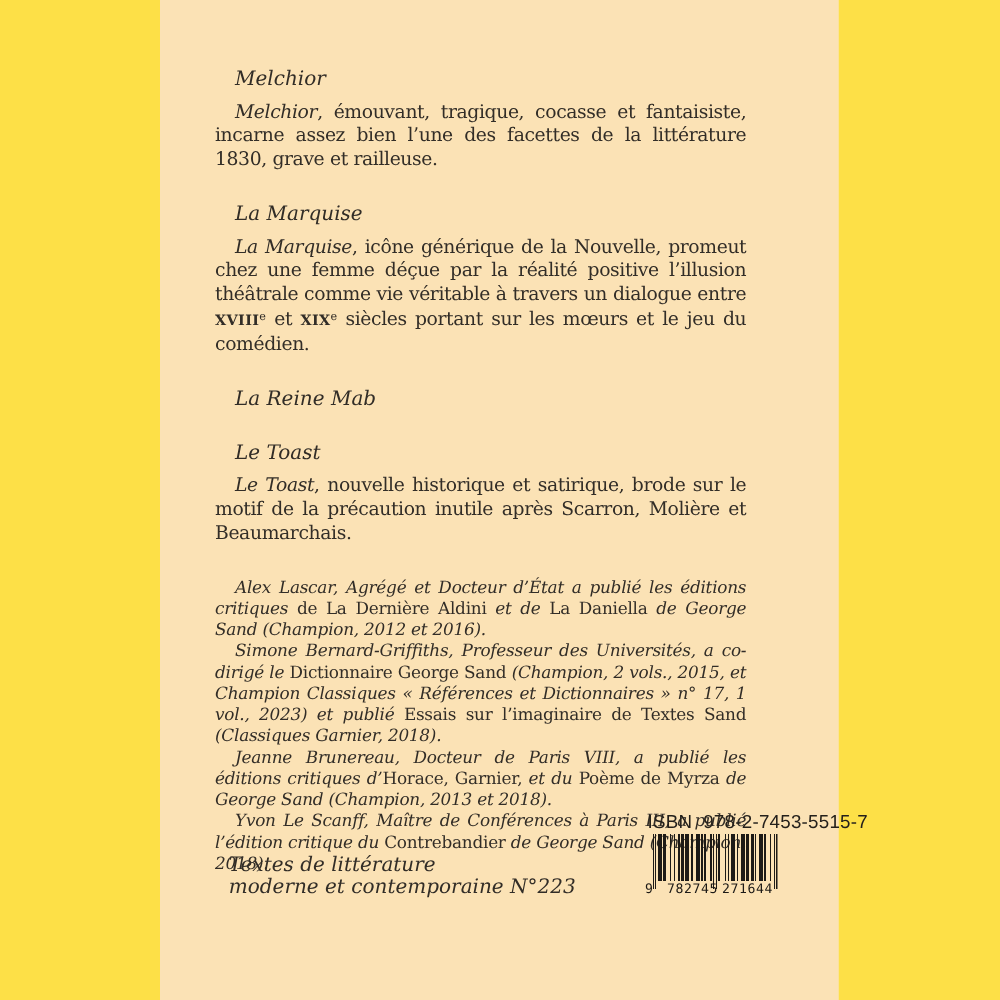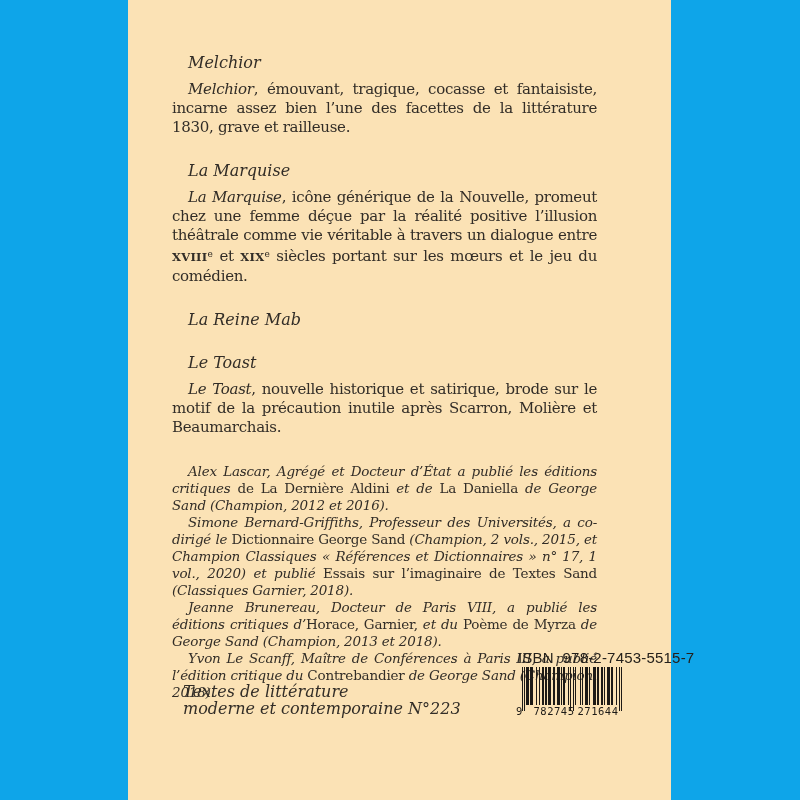--- a/index.html
+++ b/index.html
@@ -1,18 +1,18 @@
 <!DOCTYPE html>
 <html><head>
 <meta charset="utf-8">
 <style>
   html,body { margin:0; padding:0; }
   .stage {
     position:relative; width:800px; height:800px;
-    background:#0ea5e9; overflow:hidden;
+    background:#fde047; overflow:hidden;
     font-family:"DejaVu Serif", serif;
   }
   .cover {
     position:absolute; left:128px; top:0; width:543px; height:800px;
     background:#fbe2b5; color:#322d27;
   }
   .content { position:absolute; left:44px; top:0; width:425px; }
   .content p { margin:0; }
   .section { margin-top:24px; }
   .section:first-child { margin-top:53px; }
@@ -76,21 +76,21 @@
         <p class="sec-heading"><span>La Reine Mab</span></p>
       </div>
 
       <div class="section">
         <p class="sec-heading"><span>Le Toast</span></p>
         <p class="sec-para"><span class="it">Le Toast</span><span>, nouvelle historique et satirique, brode sur le motif de la précaution inutile après Scarron, Molière et Beaumarchais.</span></p>
       </div>
 
       <div class="bios">
         <p><span>Alex Lascar, Agrégé et Docteur d’État a publié les éditions critiques</span><span class="rm"> de La Dernière Aldini </span><span>et de</span><span class="rm"> La Daniella </span><span>de George Sand (Champion, 2012 et 2016).</span></p>
-        <p><span>Simone Bernard-Griffiths, Professeur des Universités, a co-dirigé le </span><span class="rm">Dictionnaire George Sand </span><span>(Champion, 2 vols., 2015, et Champion Classiques « Références et Dictionnaires » n° 17, 1 vol., 2020) et publié </span><span class="rm">Essais sur l’imaginaire de Textes Sand </span><span>(Classiques Garnier, 2018).</span></p>
+        <p><span>Simone Bernard-Griffiths, Professeur des Universités, a co-dirigé le </span><span class="rm">Dictionnaire George Sand </span><span>(Champion, 2 vols., 2015, et Champion Classiques « Références et Dictionnaires » n° 17, 1 vol., 2023) et publié </span><span class="rm">Essais sur l’imaginaire de Textes Sand </span><span>(Classiques Garnier, 2018).</span></p>
         <p><span>Jeanne Brunereau, Docteur de Paris VIII, a publié les éditions critiques d’</span><span class="rm">Horace, Garnier,</span><span> et du </span><span class="rm">Poème de Myrza</span><span> de George Sand (Champion, 2013 et 2018).</span></p>
         <p><span>Yvon Le Scanff, Maître de Conférences à Paris III, a publié l’édition critique du </span><span class="rm">Contrebandier</span><span> de George Sand (Champion, 2018).</span></p>
       </div>
 
     </div>
 
     <div class="collection">
       <div>Textes de littérature</div>
       <div>moderne et contemporaine N°223</div>
     </div>

